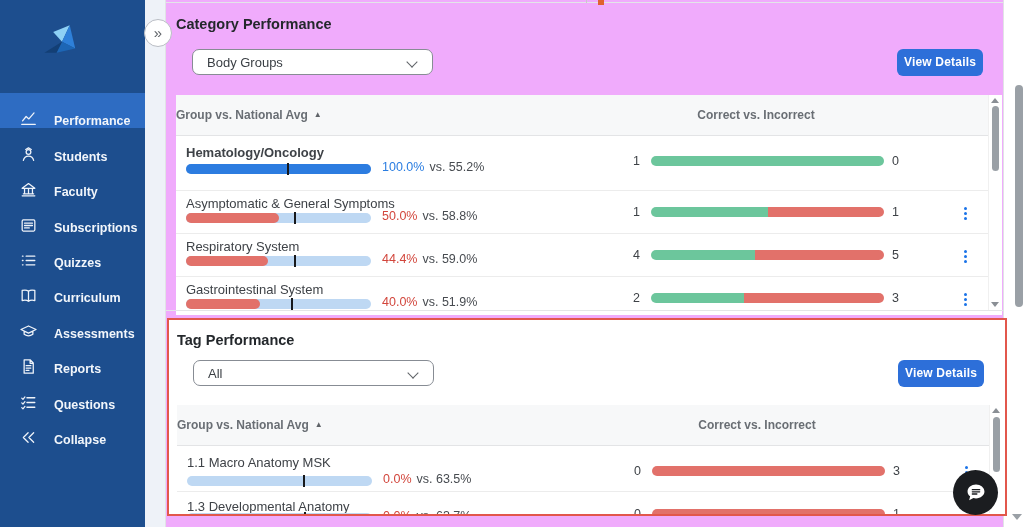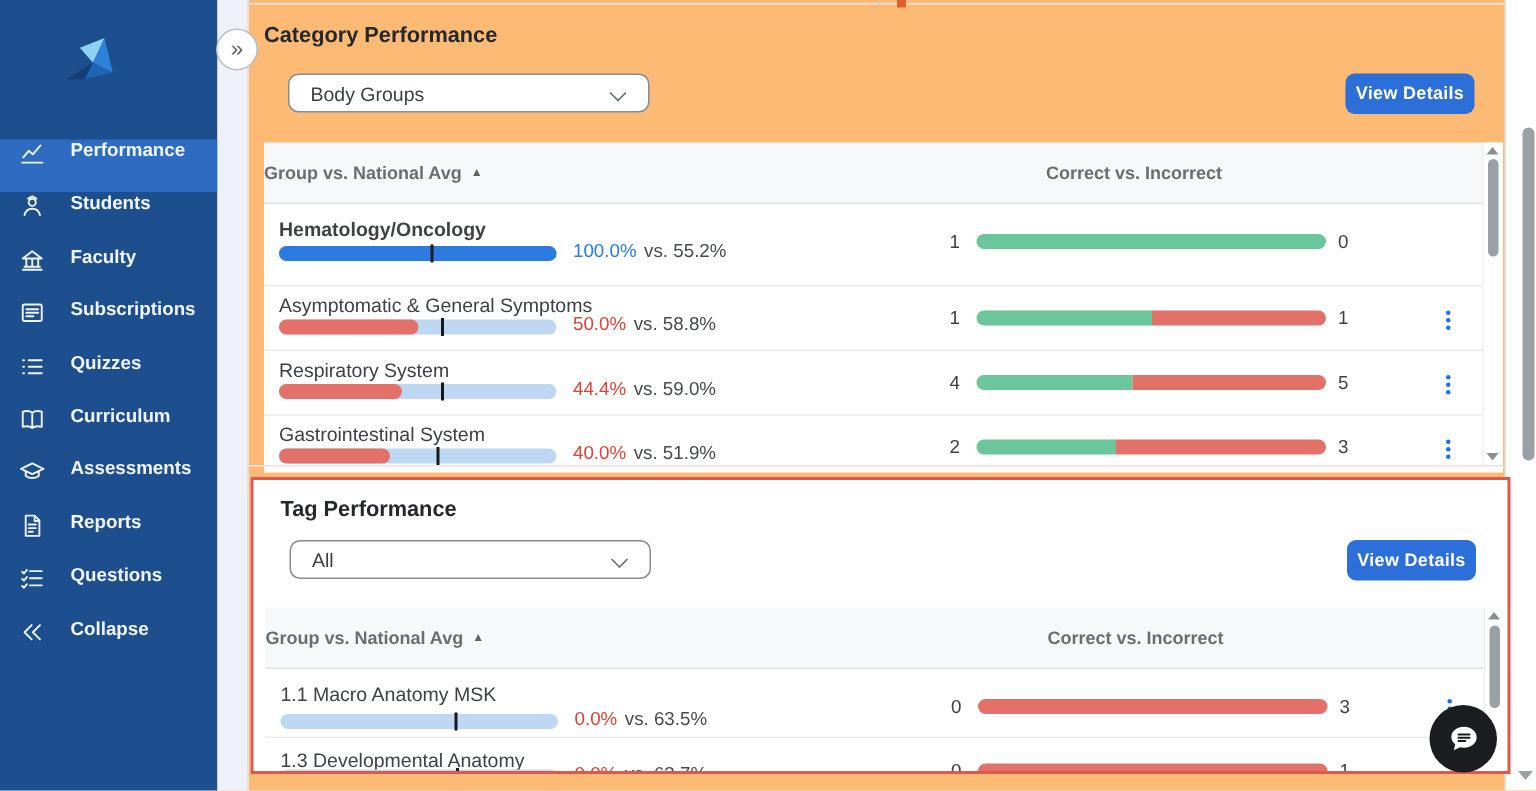--- a/index.html
+++ b/index.html
@@ -5,29 +5,29 @@
   html,body{margin:0;padding:0}
   body{
     width:1024px;height:527px;position:relative;overflow:hidden;
     background:#ffffff;font-family:"Liberation Sans",sans-serif;
     -webkit-font-smoothing:antialiased;
   }
   
   .sidebar{position:absolute;left:0;top:0;width:145px;height:527px;background:#1d4e8e}
   .logo{position:absolute;left:38px;top:22px;width:48px;height:44px}
   .nav{position:absolute;left:0;top:93px;width:145px}
-  .nav-item{height:35.4px;display:flex;align-items:flex-start;padding-left:12px;color:#f2f6fb;font-size:12.5px;font-weight:bold;cursor:pointer;box-sizing:border-box}
+  .nav-item{height:35.4px;display:flex;align-items:flex-end;padding-left:19px;color:#f2f6fb;font-size:12.5px;font-weight:bold;cursor:pointer;box-sizing:border-box}
   .nav-item.active{background:#2e6cc2}
   .nav-icon{width:19px;height:19px;margin-right:16px;flex:0 0 19px}
   .nav-icon svg{width:19px;height:19px;display:block}
   .nav-icon svg *{stroke:#f0f4fa;fill:none;stroke-width:1.6;stroke-linecap:round;stroke-linejoin:round}
   .nav-label{white-space:nowrap}
   
   .gutter{position:absolute;left:145px;top:0;width:20px;height:527px;background:#eef2f8}
-  .card{position:absolute;left:165px;top:0;width:839px;height:527px;background:#fdba74;
+  .card{position:absolute;left:165px;top:0;width:839px;height:527px;background:#f0abfc;
         border-left:1px solid #e1e3e6;border-right:1px solid #e1e3e6;box-sizing:border-box}
   .card-topline{position:absolute;left:0;top:2px;width:100%;height:1px;background:#e3e5e8}
   .grey-notch{position:absolute;left:420px;top:0;width:1px;height:3px;background:#c9c9c9}
   .orange-tick{position:absolute;left:432px;top:0;width:6px;height:5px;background:#e0612f}
   .expand-btn{position:absolute;left:144px;top:19px;width:28px;height:28px;border-radius:50%;
       background:#fff;border:1px solid #b9bdc4;color:#5f6368;font-size:15px;line-height:26px;
       text-align:center;z-index:5;cursor:pointer;box-sizing:border-box}
   
   .sec-title{position:absolute;font-size:14.5px;font-weight:bold;color:#24282c}
   .dropdown{position:absolute;width:241px;height:26px;border:1px solid #878c94;border-radius:7px;
@@ -270,21 +270,21 @@
       </div>
       <div class="tbl-scroll" style="height: 216px;">
         <div class="tri up"></div>
         <div class="tbl-thumb" style="top: 11px; height: 65px;"></div>
         <div class="tri down"></div>
       </div>
     </div>
   <div class="cat-divider"></div>
 
   <div class="tag-box">
-    <div class="sec-title" style="left:18px;top:12px">Tag Performance</div>
+    <div class="sec-title" style="left:8px;top:12px">Tag Performance</div>
     <div class="dropdown" style="left:24px;top:40px">
       <span>All</span>
       <span class="chev"></span>
     </div>
     <div class="btn" style="left:729px;top:40px">View Details</div>
     <div class="perf-table" id="tag-table" style="left:8px;top:85px;height:130px">
         <div class="tbl-head">
           <div class="head-left">Group vs. National Avg<span class="sortglyph">▲</span></div>
           <div class="head-right">Correct vs. Incorrect</div>
         </div>

